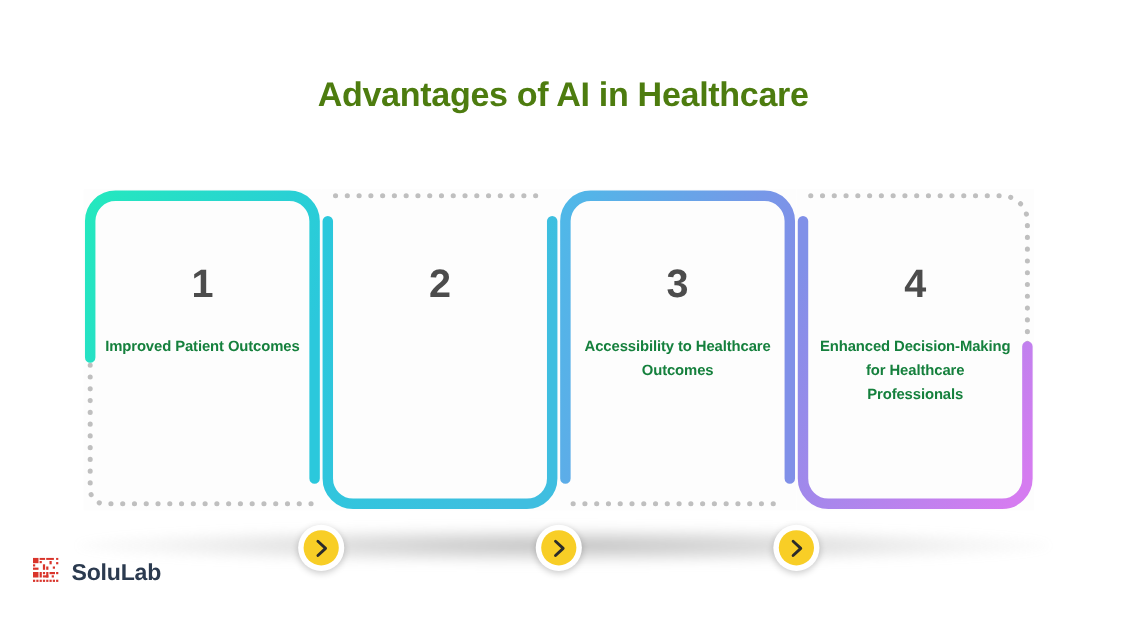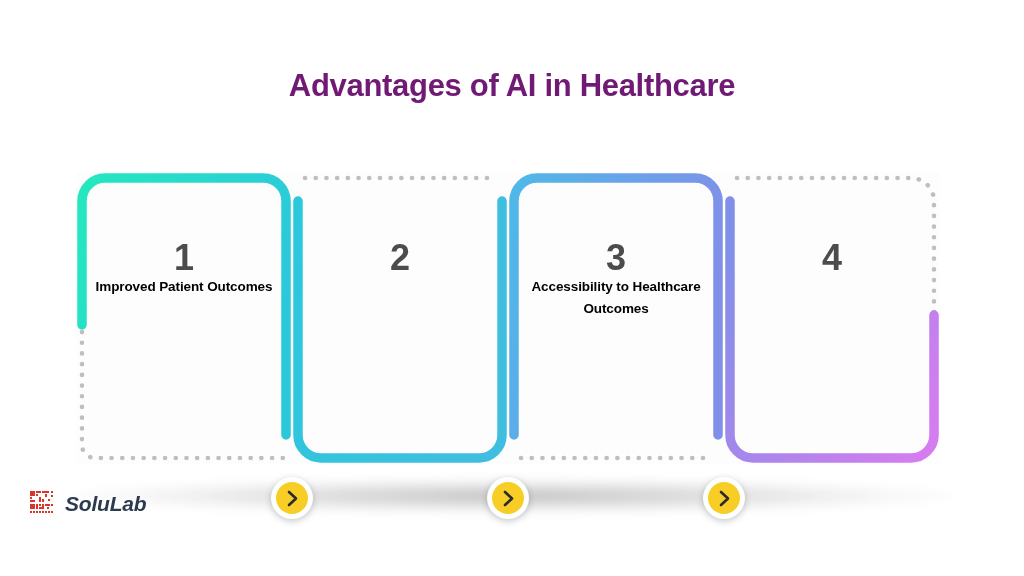--- a/index.html
+++ b/index.html
@@ -14,21 +14,21 @@
 
   
   #page-title {
     position:absolute;
     left:0; top:68px;
     width:1024px;
     text-align:center;
     font-size:31px;
     font-weight:bold;
     letter-spacing:-0.3px;
-    color:#701a75;
+    color:#4d7c0f;
   }
 
   
   #diagram {
     position:absolute;
     left:76px; top:172px;
     width:864px; height:292px;
   }
 
   
@@ -82,26 +82,27 @@
     padding-top:68px;
   }
   .card-number {
     font-size:36px;
     font-weight:bold;
     color:#4c4c4c;
     line-height:1;
     letter-spacing:0px;
   }
   .card-label {
+    margin-top:28px;
     width:178px;
     text-align:center;
     font-size:13.5px;
     font-weight:bold;
     line-height:1.62;
-    color:#000000;
+    color:#15803d;
     letter-spacing:-0.1px;
   }
 
   
   .arrow-badge {
     position:absolute;
     top:305px;
     width:42px; height:42px;
     border-radius:50%;
     background:#ffffff;
@@ -117,25 +118,24 @@
     background:#F8CE26;
     display:flex;
     align-items:center;
     justify-content:center;
   }
   .arrow-badge svg { display:block; }
 
   
   #footer-logo {
     position:absolute;
-    left:30px; top:491px;
-    display:flex;
-    align-items:center;
+    left:30px; top:507px;
+    display:flex;
+    align-items:flex-end;
     gap:9px;
-    font-style:italic;
   }
   #logo-mark { display:block; }
   #logo-text {
     font-size:21px;
     font-weight:bold;
     color:#2b3a4f;
     letter-spacing:-0.2px;
   }
 </style>
 </head>
@@ -211,20 +211,21 @@
       <defs>
         <linearGradient id="g4" x1="0" y1="0.15" x2="1" y2="0.9">
           <stop offset="0%" stop-color="#8090E8"></stop>
           <stop offset="100%" stop-color="#D57CF0"></stop>
         </linearGradient>
       </defs>
       <path d="M 13 36 L 13 270 A 23 23 0 0 0 36 293 L 194 293 A 23 23 0 0 0 217 270 L 217 150" fill="none" stroke="url(#g4)" stroke-width="9.5" stroke-linecap="round"></path>
     </svg>
     <div class="card-body">
       <div class="card-number">4</div>
+      <div class="card-label">Enhanced Decision-Making for Healthcare Professionals</div>
     </div>
   </div>
 
   <div class="arrow-badge" style="left:195px;">
     <span class="disc">
       <svg width="13" height="17" viewBox="0 0 13 17">
         <path d="M3 2 L10 8.5 L3 15" fill="none" stroke="#2b2b2b" stroke-width="2.6" stroke-linecap="round" stroke-linejoin="round"></path>
       </svg>
     </span>
   </div>

